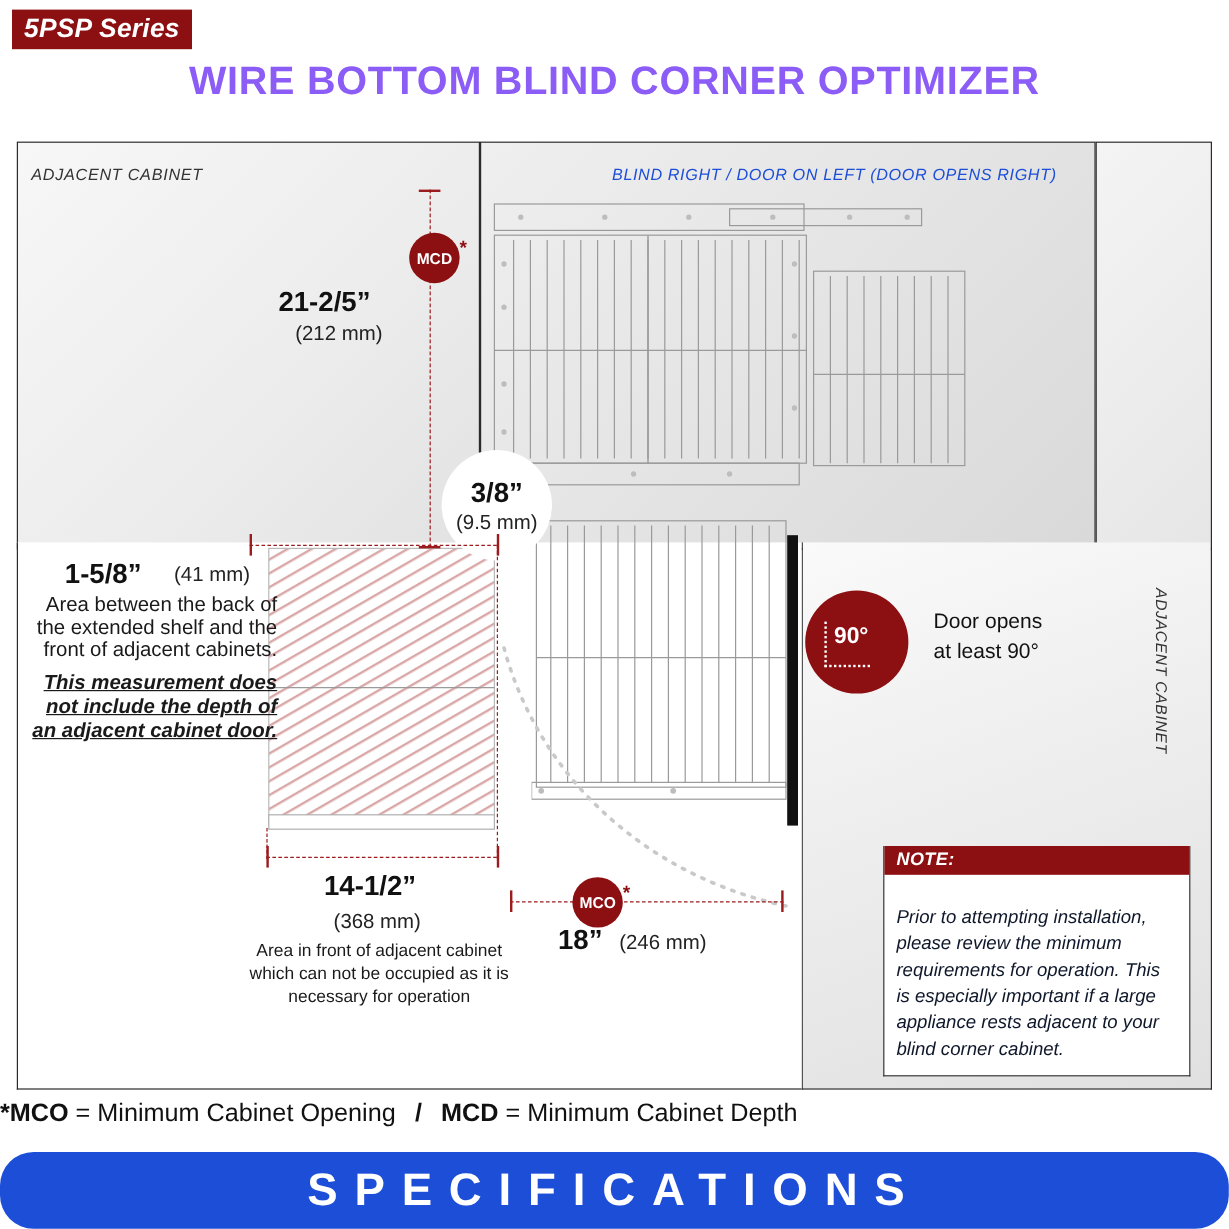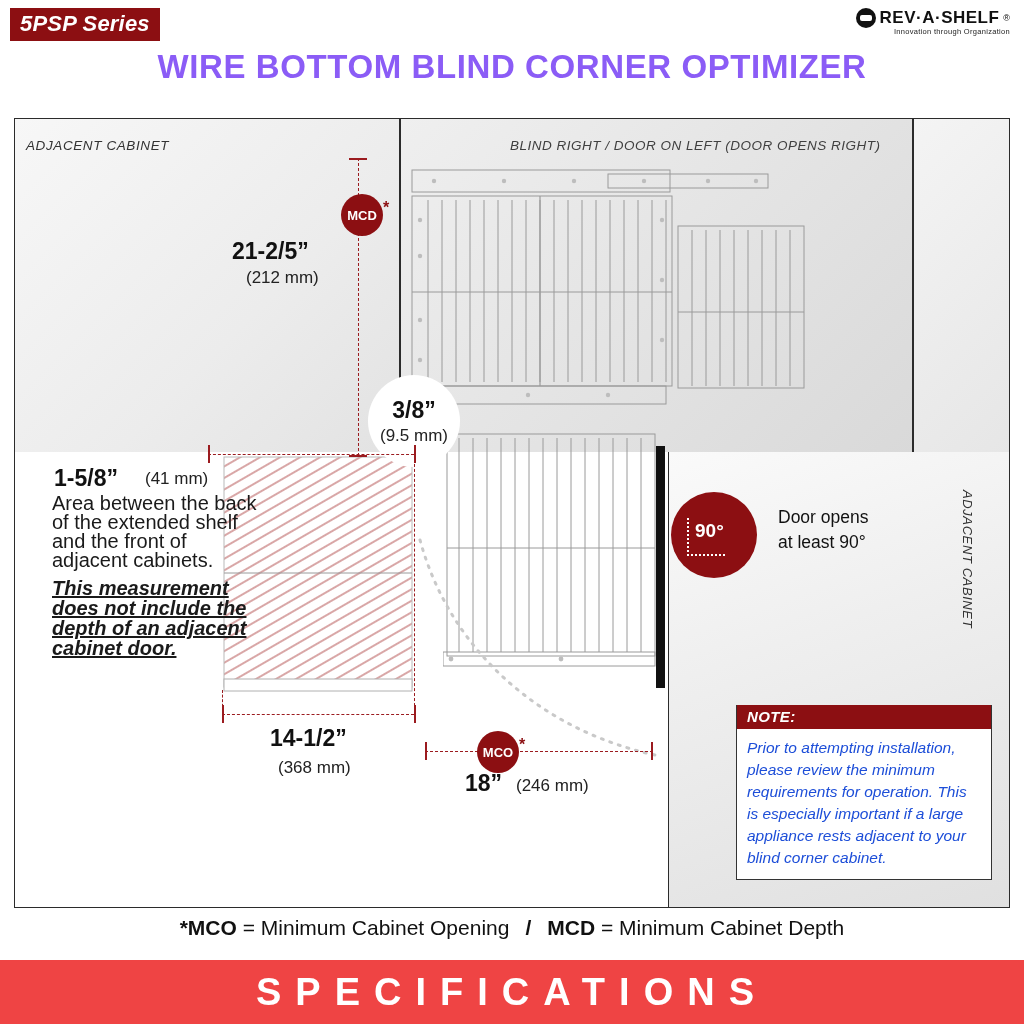--- a/index.html
+++ b/index.html
@@ -134,21 +134,21 @@
     border: 1.5px solid #2b2b2b;
     background: linear-gradient(135deg,#efefef 0%,#e4e4e4 50%,#d9d9d9 100%);
   }
   .blind-label {
     position: absolute;
     left: 510px;
     top: 38px;
     font-size: 13.5px;
     font-style: italic;
     letter-spacing: 0.5px;
-    color: #404040;
+    color: #1d4ed8;
   }
 
   
   .right-strip {
     left: 913px;
     top: 18px;
     width: 97px;
     height: 340px;
     border: 1.5px solid #2b2b2b;
     background: linear-gradient(135deg,#f4f4f4,#e6e6e6);
@@ -322,25 +322,24 @@
   .bubble-38 .b2 { font-size: 17px; color:#222; margin-top:2px; }
 
   .t-158 { left: 54px; top: 365px; }
   .t-158mm { left: 145px; top: 369px; }
 
   .note-left {
     position: absolute;
     left: 16px;
     top: 394px;
     width: 215px;
-    text-align: left;
-    font-size: 20px;
+    text-align: right;
+    font-size: 17px;
     line-height: 19px;
     color: #1a1a1a;
-    margin-left: 36px;
   }
   .note-left-em {
     display: block;
     margin-top: 8px;
     font-style: italic;
     font-weight: bold;
     text-decoration: underline;
     line-height: 20px;
   }
 
@@ -386,69 +385,62 @@
     font-weight: bold;
     font-style: italic;
     font-size: 15px;
     padding: 3px 10px 4px;
     letter-spacing: 0.4px;
   }
   .note-body {
     font-style: italic;
     font-size: 15.5px;
     line-height: 22px;
-    color: #1d4ed8;
-    padding: 8px 10px 10px 10px;
+    color: #0f172a;
+    padding: 25px 10px 10px 10px;
   }
 
   
   .legend {
     position: absolute;
     left: 0;
     top: 916px;
     width: 1024px;
-    text-align: center;
+    text-align: left;
     font-size: 21px;
     color: #111;
   }
   .legend b { font-weight: bold; }
   .legend .sep { margin: 0 16px; font-weight: bold; }
 
   
   .footer {
     position: absolute;
     left: 0;
     top: 960px;
     width: 1024px;
     height: 64px;
-    background: #ef4444;
+    background: #1d4ed8;
     color: #fff;
     display: flex;
     align-items: center;
     justify-content: center;
     font-size: 38px;
     font-weight: bold;
     letter-spacing: 14px;
+    border-radius: 28px;
   }
 </style>
 </head>
 <body>
 
 <div id="page">
 
   <div class="series-tag">5PSP Series</div>
 
-  <div class="brand">
-    <div class="brand-line">
-      <span class="brand-mark"></span>
-      <span class="brand-name">REV·A·SHELF</span>
-        <span class="brand-reg">®</span>
-    </div>
-    <div class="brand-tag">Innovation through Organization</div>
-  </div>
 
   <div class="main-title">WIRE BOTTOM BLIND CORNER OPTIMIZER</div>
 
   <div class="canvas">
 
     <div class="box adj-top"></div>
     <div class="adj-top-label">ADJACENT CABINET</div>
 
     <div class="box blind-box"></div>
     <div class="blind-label">BLIND RIGHT / DOOR ON LEFT (DOOR OPENS RIGHT)</div>
@@ -601,20 +593,21 @@
 
     <div class="dim-v" style="left:414px; top:354px; height:262px;"></div>
     <div class="dim-v" style="left:222px; top:590px; height:26px;"></div>
 
     <div class="dim-h" style="left:222px; top:614px; width:192px;"></div>
     <div class="cap-v" style="left:222px; top:605px;"></div>
     <div class="cap-v" style="left:414px; top:605px;"></div>
 
     <div class="dim-main t-1412">14-1/2”</div>
     <div class="dim-sub t-1412mm">(368 mm)</div>
+    <div class="note-bottom">Area in front of adjacent cabinet which can not be occupied as it is necessary for operation</div>
 
     <div class="dim-h" style="left:425px; top:651px; width:228px;"></div>
     <div class="cap-v" style="left:425px; top:642px;"></div>
     <div class="cap-v" style="left:651px; top:642px;"></div>
 
     <div class="badge badge-mco">
       <span>MCO</span>
     </div>
     <div style="position:absolute;left:519px;top:636px;font-size:16px;font-weight:bold;color:#8c0f12;">*</div>
 

